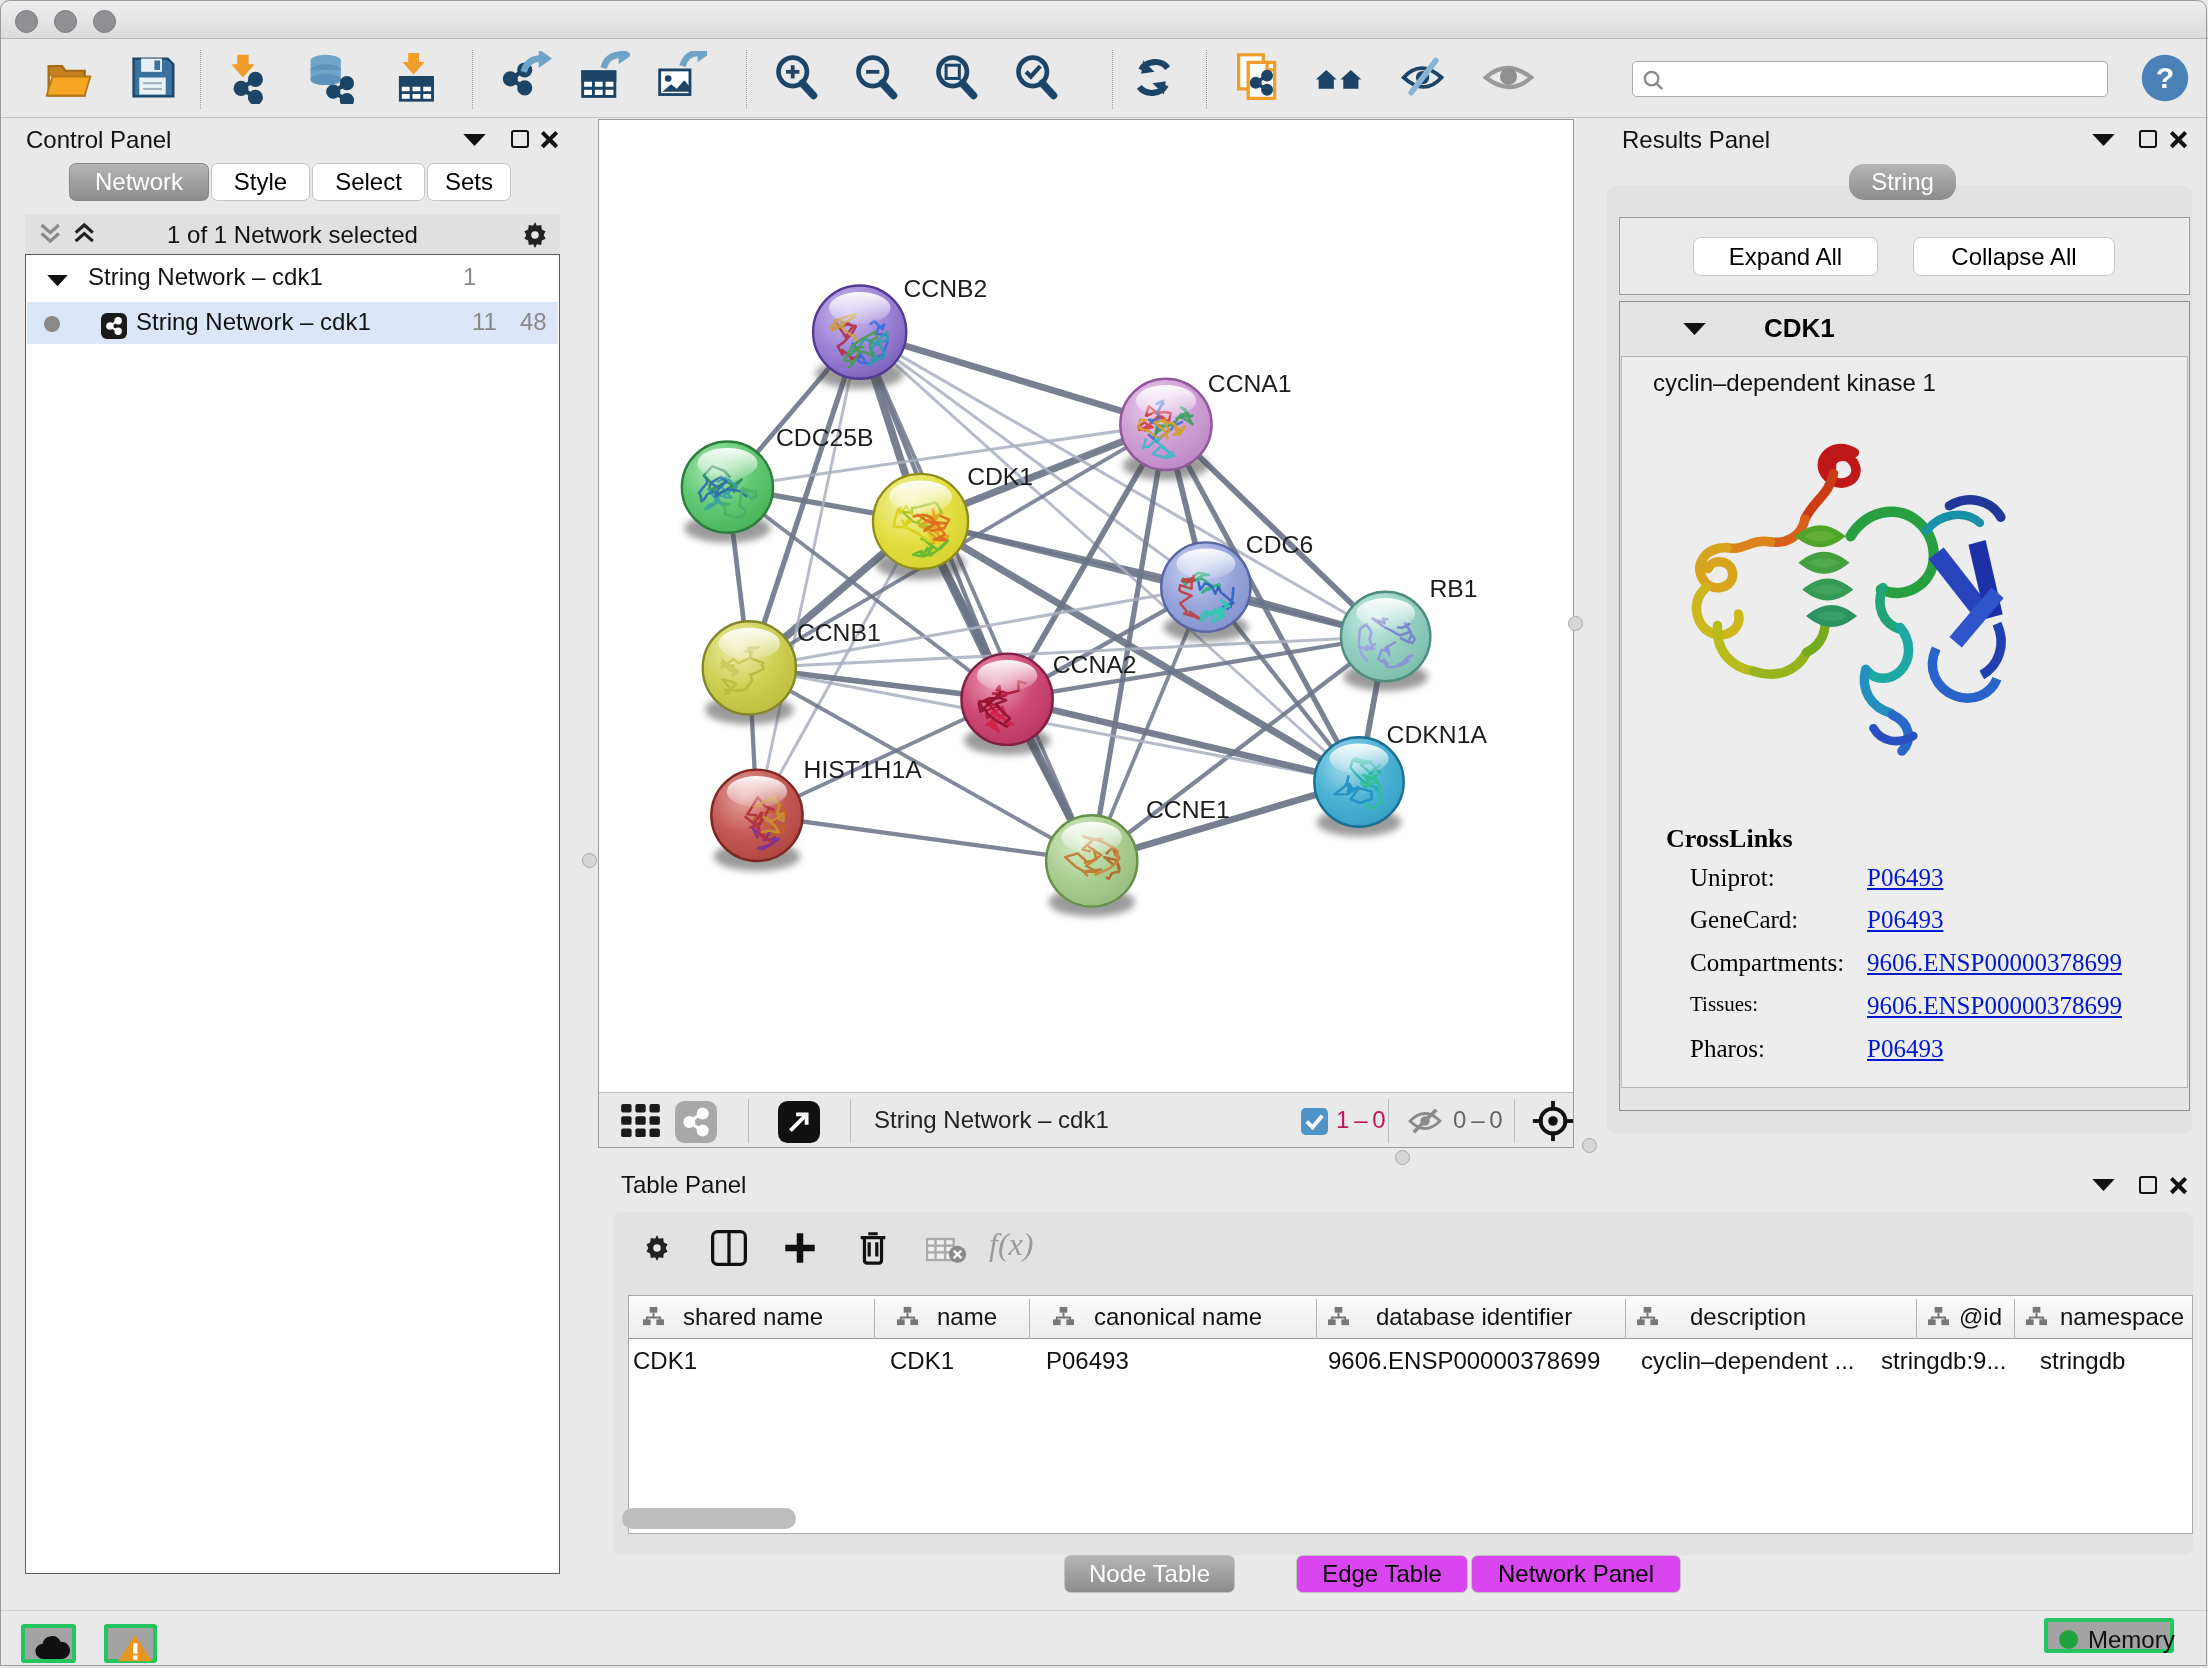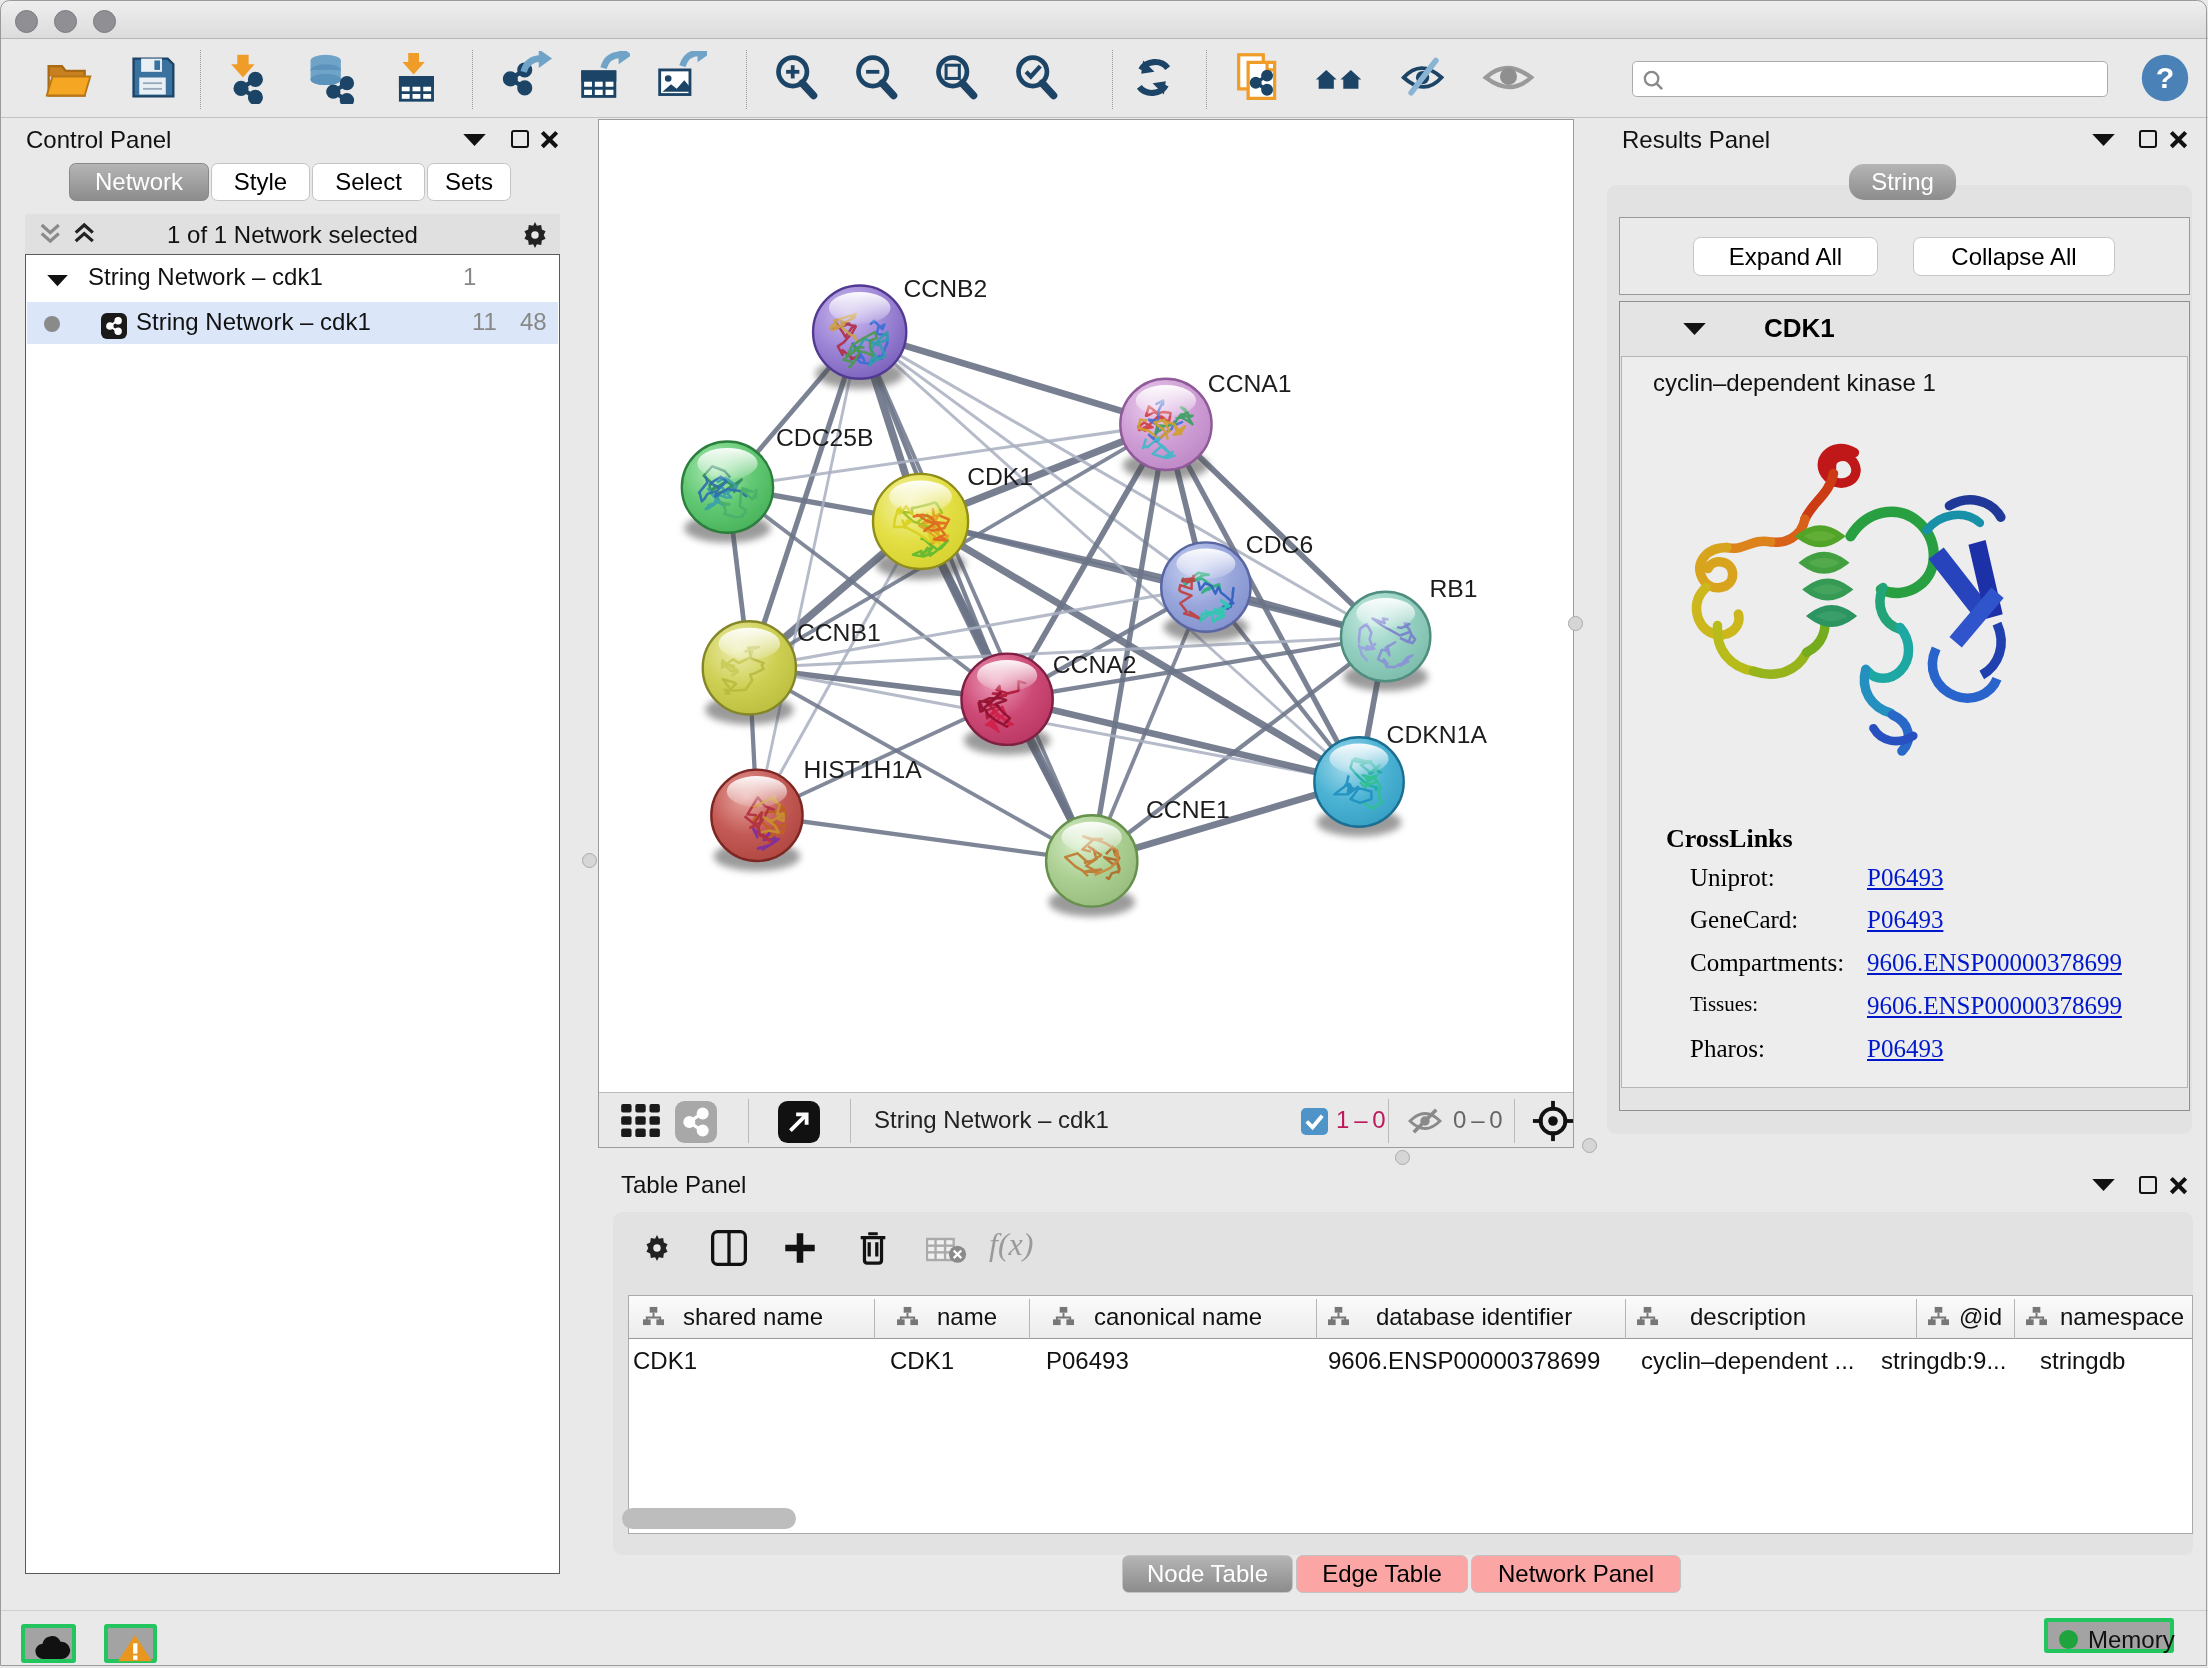--- a/index.html
+++ b/index.html
@@ -18,21 +18,21 @@
 .rbox1 {position:absolute;left:1619px;top:217px;width:571px;height:78px;background:#eaeaea;border:1px solid #9a9a9a}
 .btn {position:absolute;height:39px;background:#fff;border:1px solid #c6c6c6;border-radius:7.6px;font-size:24px;text-align:center;line-height:37px;color:#000}
 .rbox2 {position:absolute;left:1619px;top:301px;width:571px;height:810px;background:#e4e4e4;border:1px solid #8f8f8f}
 .rcontent {position:absolute;left:1621px;top:356px;width:567px;height:732px;background:#ededed;border:1px solid #b5b5b5}
 .serif {font-family:"Liberation Serif",serif}
 .link {color:#0018cc;text-decoration:underline}
 .tblbox {position:absolute;left:613px;top:1212px;width:1580px;height:343px;background:#e2e2e2;border-radius:8.6px}
 .thead {position:absolute;left:628px;top:1295px;width:1565px;height:44px;background:linear-gradient(#fbfbfb,#ececec);border:1px solid #aaa;border-bottom:1px solid #999}
 .tbody {position:absolute;left:628px;top:1339px;width:1565px;height:195px;background:#fff;border:1px solid #aaa;border-top:none}
 .hcol {position:absolute;top:7.6px;font-size:24px;color:#111}
-.btmtab {position:absolute;top:1555px;height:38px;border:1px solid #c3c3c3;background:#fca5a5;font-size:24px;text-align:center;line-height:36px;border-radius:6.7px;color:#000}
+.btmtab {position:absolute;top:1555px;height:38px;border:1px solid #c3c3c3;background:#d946ef;font-size:24px;text-align:center;line-height:36px;border-radius:6.7px;color:#000}
 .btmtab.sel {background:linear-gradient(#b5b5b5,#8c8c8c);color:#fff}
 .statusbtn {position:absolute;background:#a3a3a3;border:4px solid #22c55e;border-radius:2.9px}
 .circle-h {position:absolute;width:15px;height:15px;border-radius:50%;background:#d6d6d6;border:1px solid #aaa}
 </style></head><body>
 <div class="titlebar">
  <div class="tl" style="left:15px"></div>
     <div class="tl" style="left:54px"></div>
     <div class="tl" style="left:93px"></div>
 </div>
 <div class="toolbar">
@@ -739,21 +739,21 @@
 <div class="hcol" style="left:2060px;top:1303px">namespace</div>
 <div class="tbody"></div>
 <div class="abs" style="left:633px;top:1347px;font-size:24px;color:#111">CDK1</div>
 <div class="abs" style="left:890px;top:1347px;font-size:24px;color:#111">CDK1</div>
 <div class="abs" style="left:1046px;top:1347px;font-size:24px;color:#111">P06493</div>
 <div class="abs" style="left:1328px;top:1347px;font-size:24px;color:#111">9606.ENSP00000378699</div>
 <div class="abs" style="left:1641px;top:1347px;font-size:24px;color:#111">cyclin–dependent ...</div>
 <div class="abs" style="left:1881px;top:1347px;font-size:24px;color:#111">stringdb:9...</div>
 <div class="abs" style="left:2040px;top:1347px;font-size:24px;color:#111">stringdb</div>
 <div class="abs" style="left:622px;top:1508px;width:174px;height:21px;background:#bdbdbd;border-radius:10.5px"></div>
-<div class="btmtab sel" style="left:1122px;width:171px">Node Table</div>
+<div class="btmtab sel" style="left:1064px;width:171px">Node Table</div>
 <div class="btmtab" style="left:1296px;width:172px">Edge Table</div>
 <div class="btmtab" style="left:1471px;width:210px">Network Panel</div>
 
 <div class="abs" style="left:0;top:1610px;width:2208px;border-top:1px solid #cfcfcf"></div>
 <div class="statusbtn" style="left:21px;top:1624px;width:55px;height:39px">
 <svg style="position:absolute;left:8.6px;top:7.6px" width="38" height="25" viewBox="0 0 40 26">
       <path d="M10,24 a8,8 0 0 1 -1,-16 a10,10 0 0 1 19,-2 a7,7 0 0 1 2,18 z" fill="#111"></path>
     </svg>
   </div>
 <div class="statusbtn" style="left:104px;top:1624px;width:53px;height:39px">

